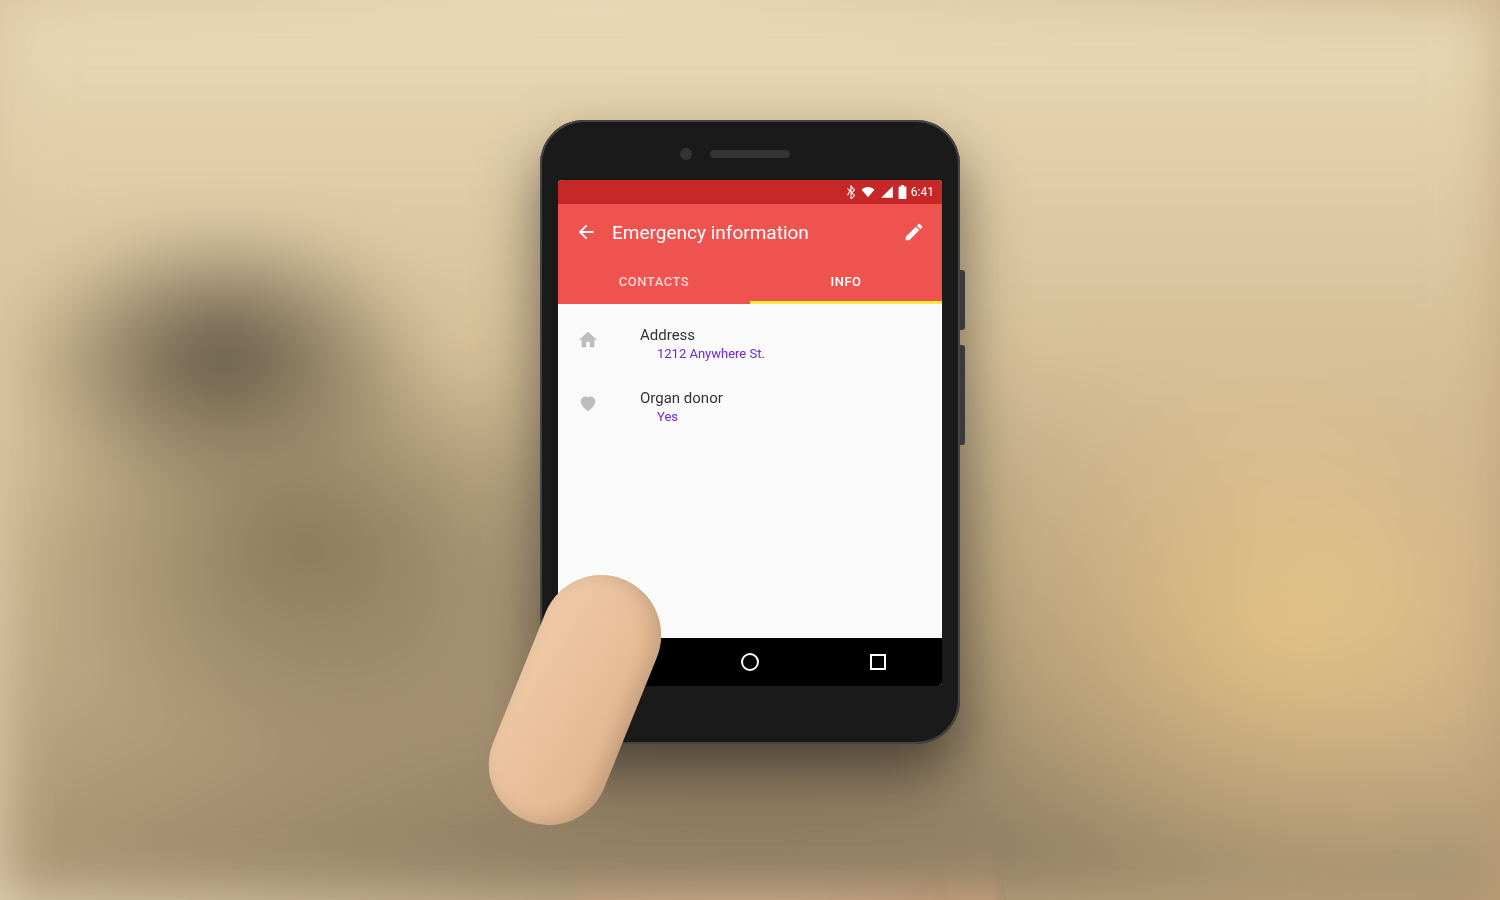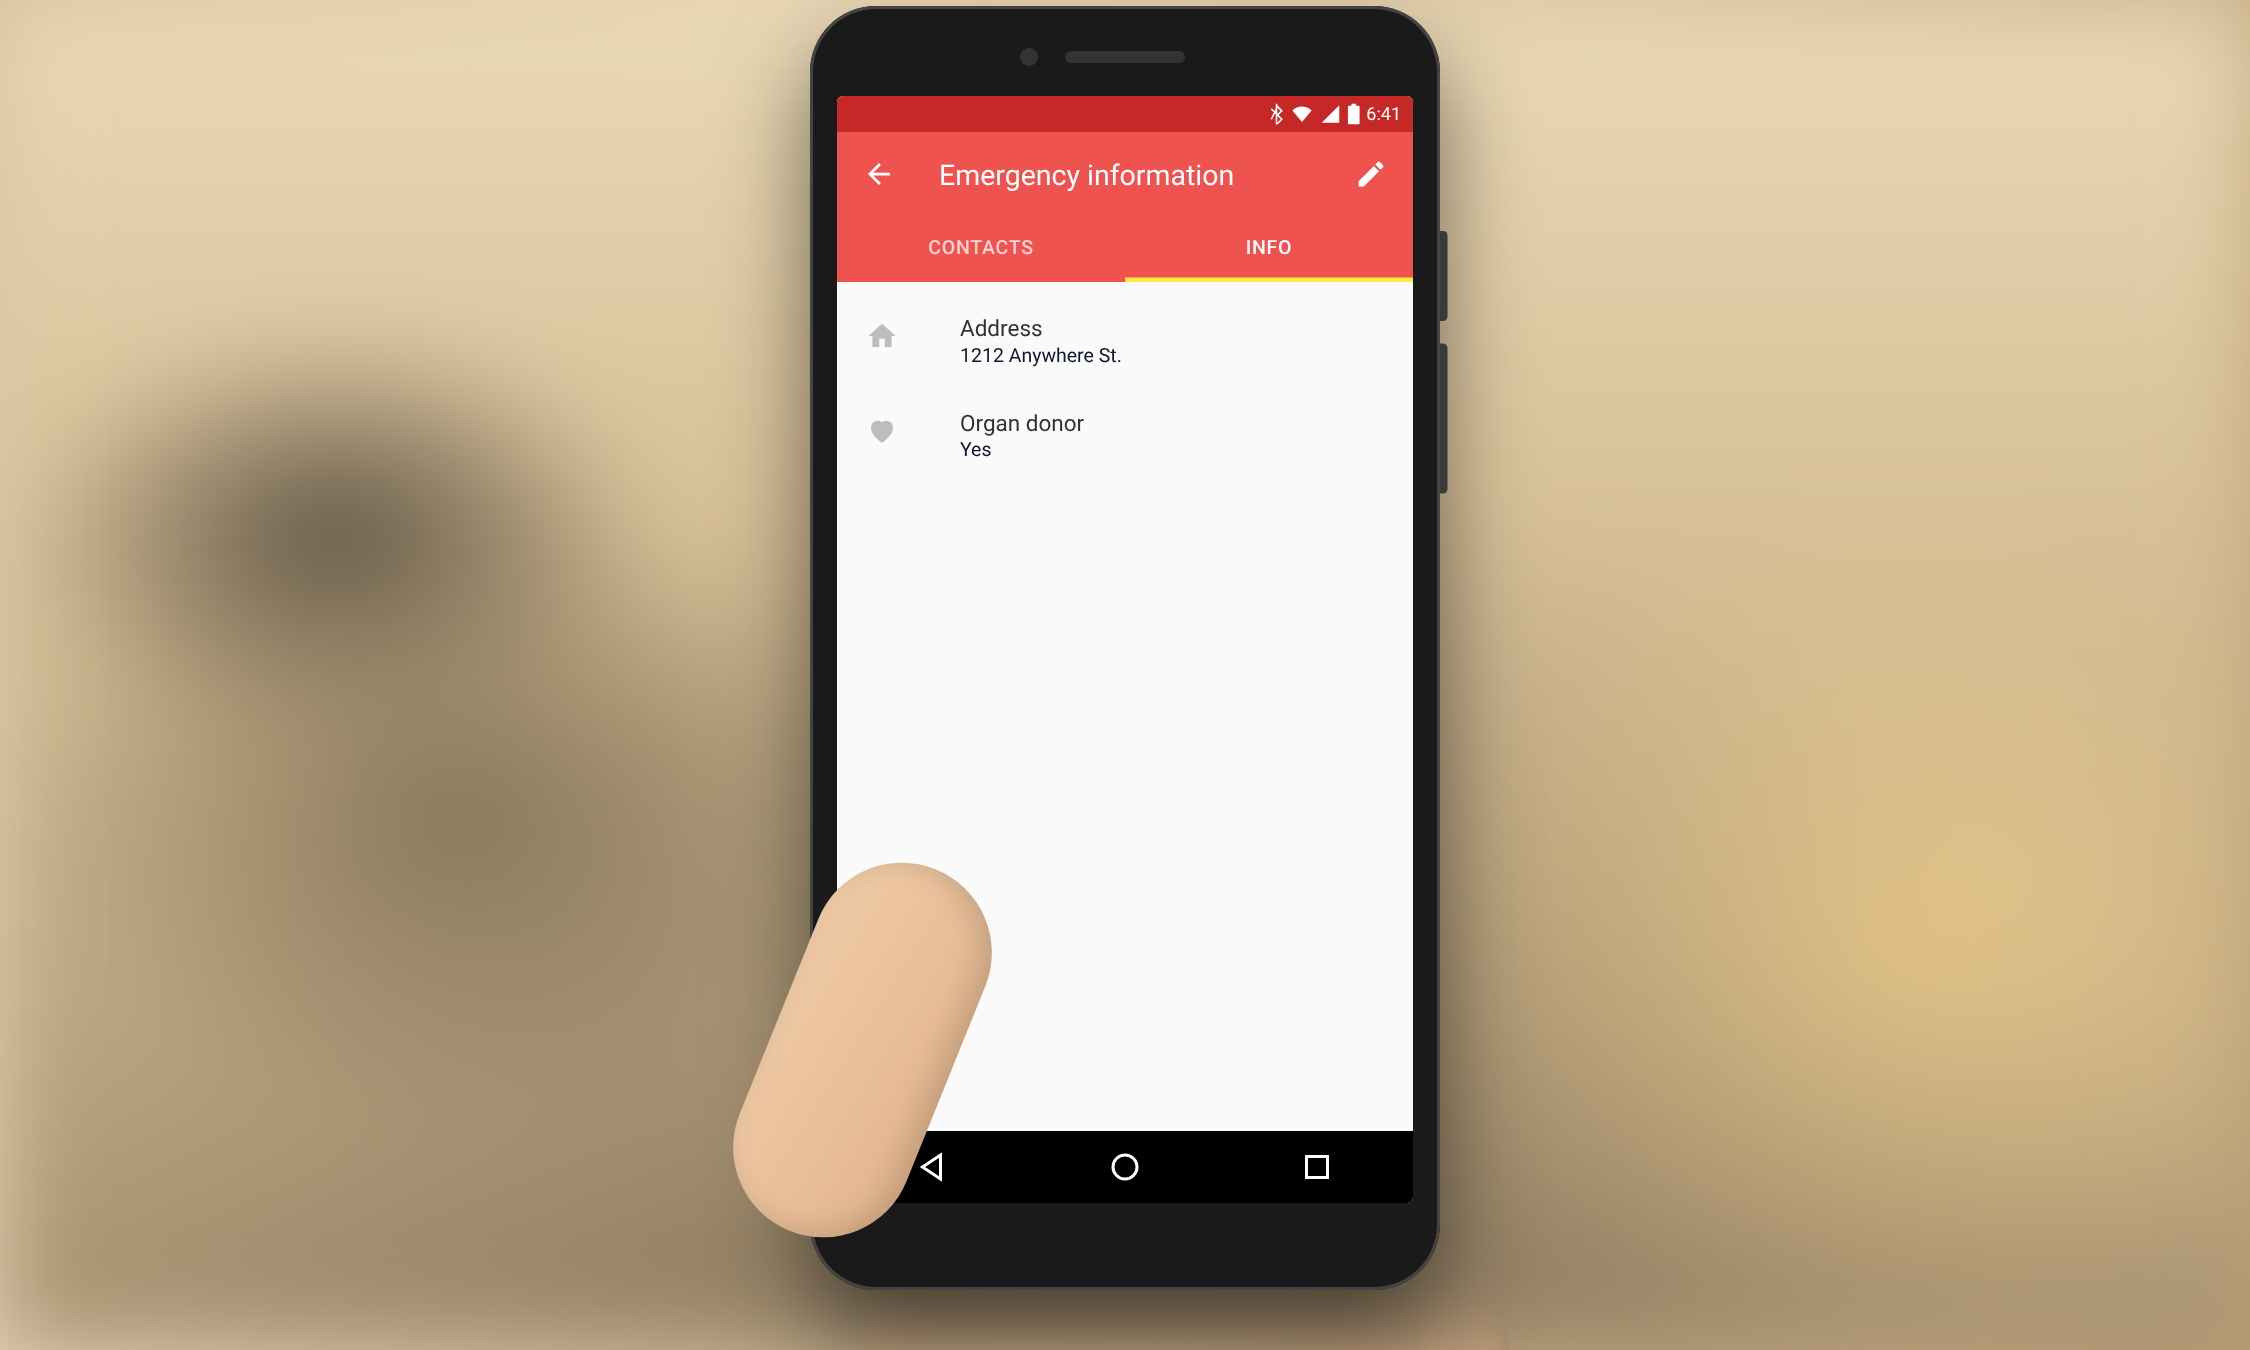--- a/index.html
+++ b/index.html
@@ -29,21 +29,21 @@
     background: radial-gradient(circle at 50% 120%, rgba(0,0,0,0.25), transparent 60%);
   }
 
   
   .phone {
     position: absolute;
     left: 50%;
     top: 48%;
     transform: translate(-50%, -50%);
     width: 420px;
-    height: 856px;
+    height: 624px;
     background: #1a1a1a;
     border-radius: 44px;
     padding: 60px 18px 58px 18px;
     box-shadow: 0 30px 60px rgba(0,0,0,0.5), inset 0 0 0 2px #444;
   }
   .phone .side-btn {
     position: absolute;
     right: -5px;
     width: 5px;
     background: #3a3a3a;
@@ -95,21 +95,21 @@
   
   .appbar {
     background: #ef5350;
     color: #fff;
     padding: 0 16px;
   }
   .appbar-top {
     height: 56px;
     display: flex;
     align-items: center;
-    gap: 28px;
+    gap: 14px;
   }
   .appbar-top .title {
     flex: 1;
     font-size: 19px;
     font-weight: 400;
   }
   .icon-btn {
     width: 24px;
     height: 24px;
     display:flex;align-items:center;justify-content:center;
@@ -161,22 +161,23 @@
     display:flex;align-items:center;justify-content:center;
     margin-top: 2px;
   }
   .li-icon svg { fill: currentColor; width:22px; height:22px; }
   .li-text .label {
     font-size: 15px;
     color: #333;
   }
   .li-text .value {
     font-size: 13px;
-    color: #0f172a;
+    color: #6d28d9;
     margin-top: 2px;
+    margin-left: 17px;
   }
 
   
   .navbar {
     height: 48px;
     background: #000;
     display: flex;
     align-items: center;
     justify-content: space-around;
   }

